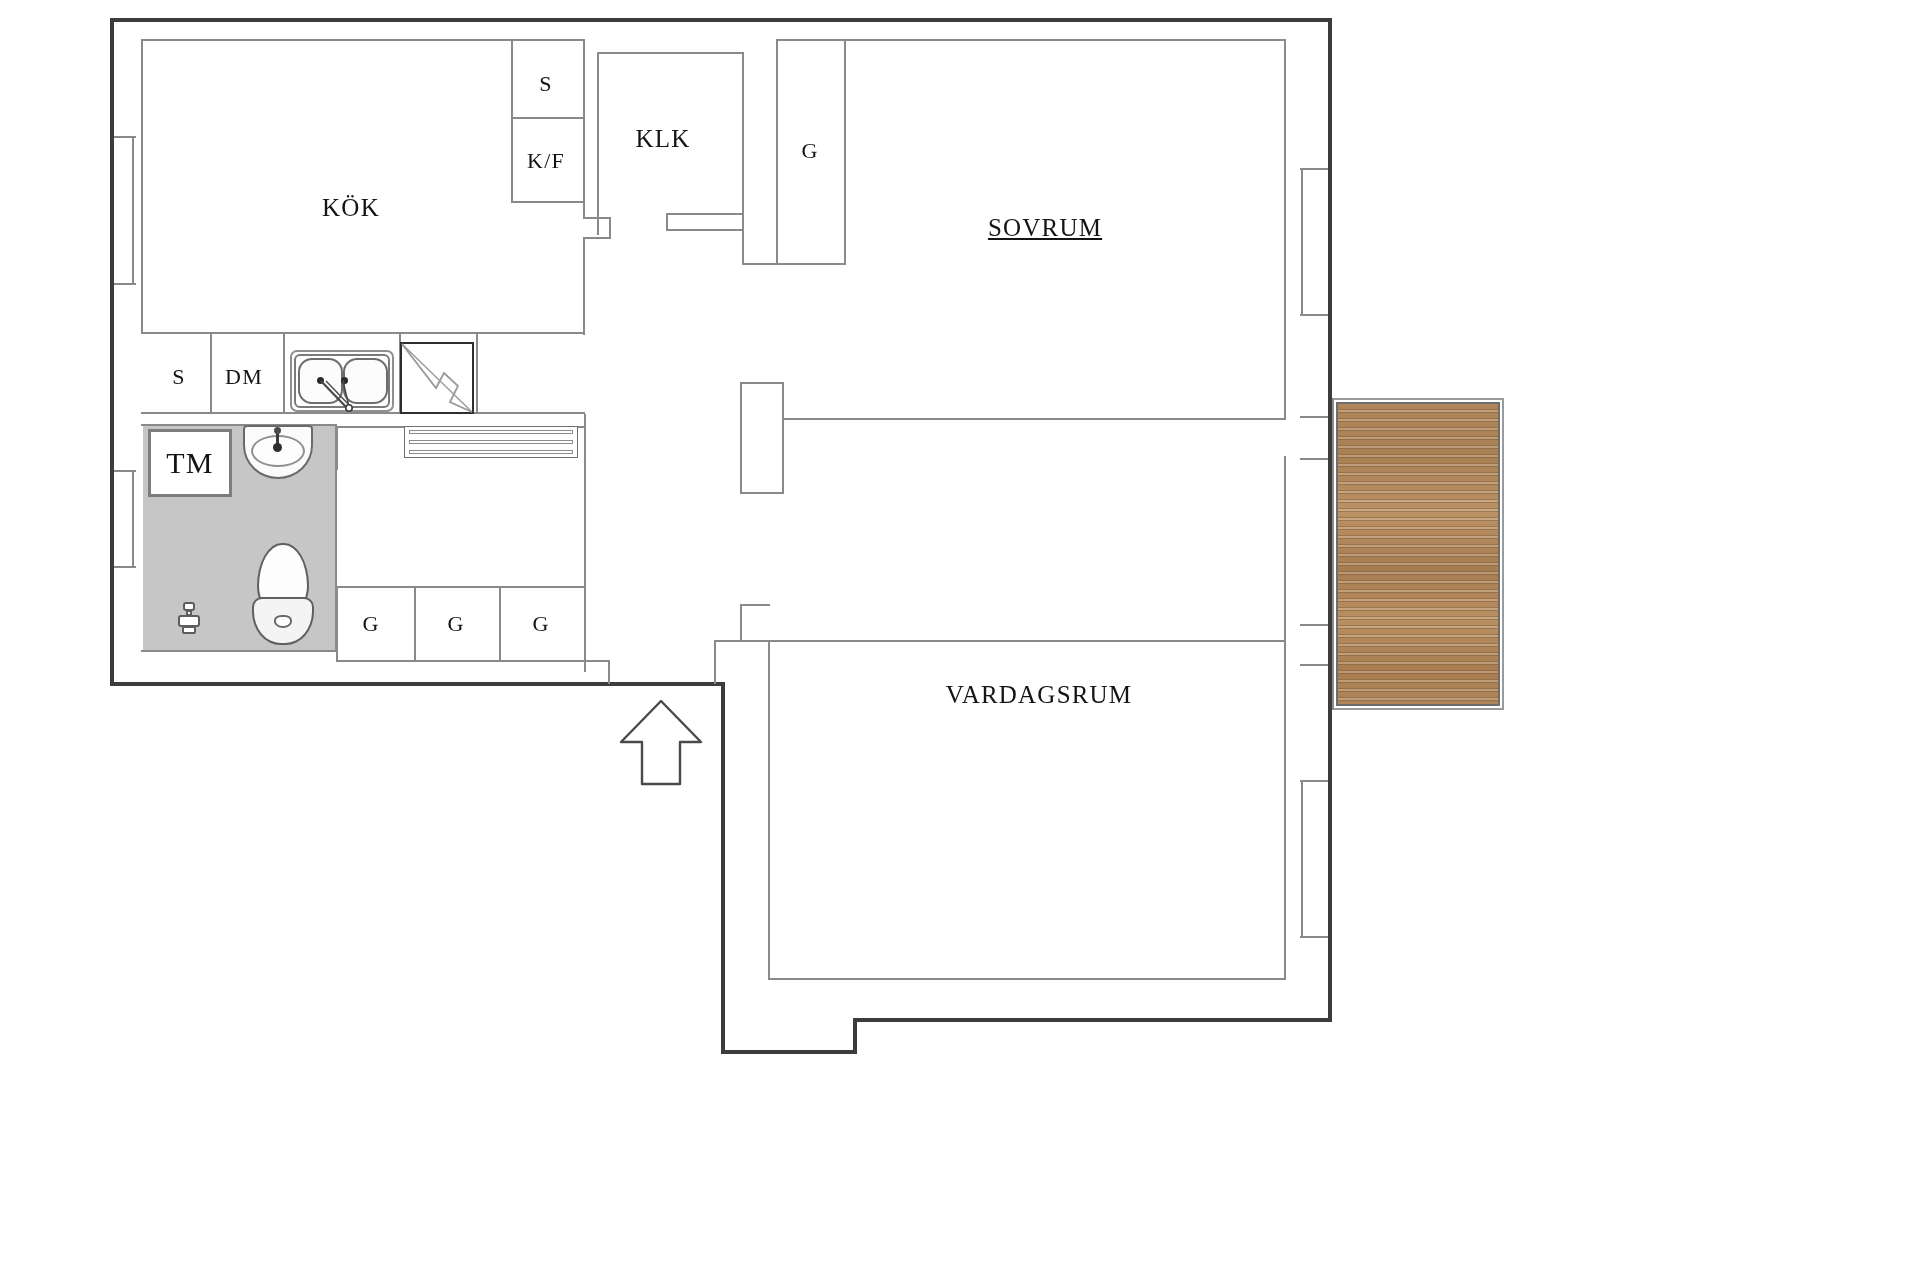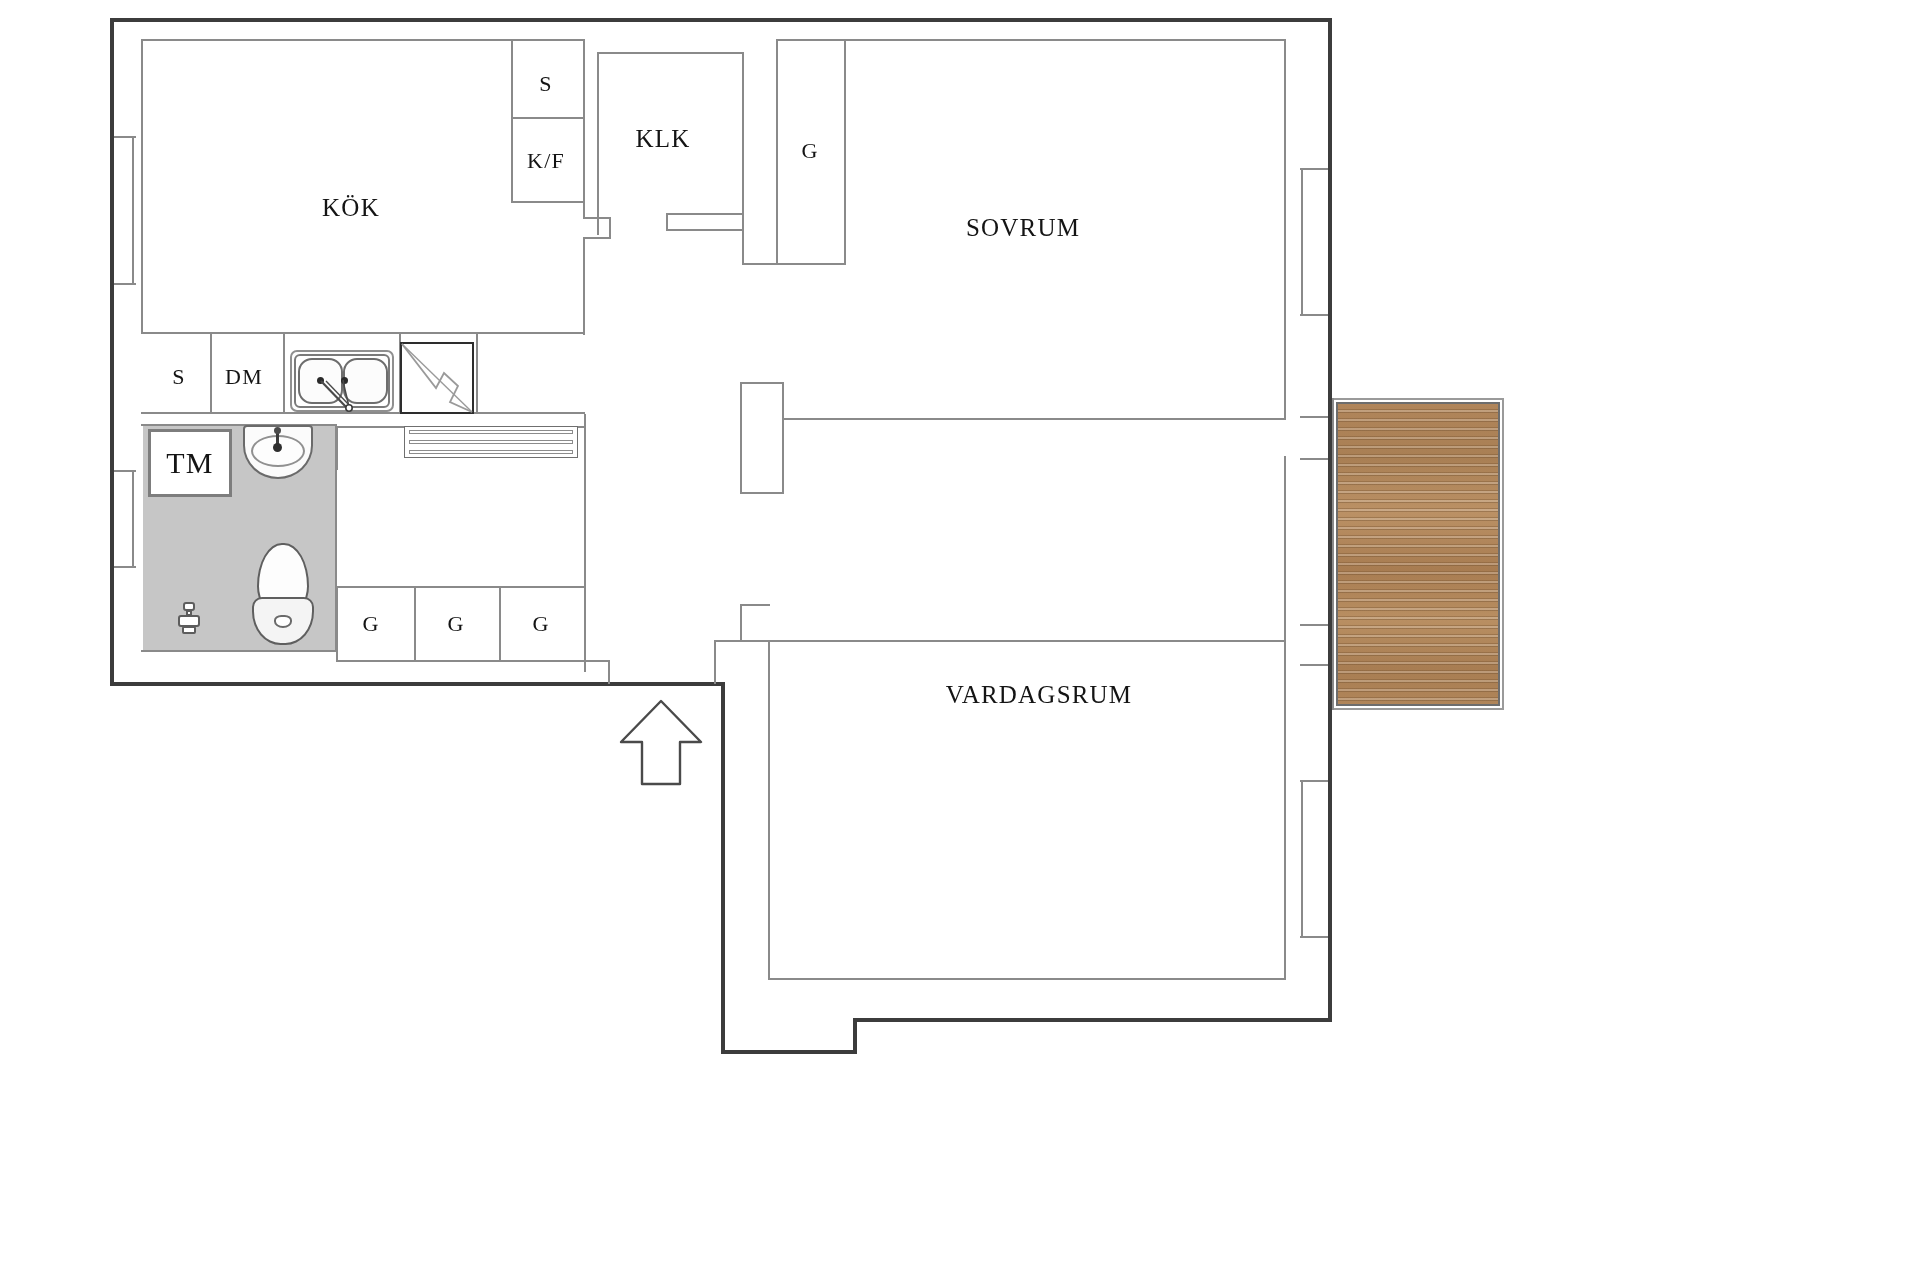--- a/index.html
+++ b/index.html
@@ -244,21 +244,21 @@
   <div class="thin" style="left:1332px;top:398px;width:2px;height:312px;"></div>
 
   <div class="arrow" style="left:618px;top:698px;">
     <svg width="86" height="90" viewBox="0 0 86 90">
       <path d="M43,3 L83,44 L62,44 L62,86 L24,86 L24,44 L3,44 Z" fill="#ffffff" stroke="#4a4a4a" stroke-width="2.4" stroke-linejoin="round"></path>
     </svg>
   </div>
 
   <div class="room-label lbl-lg" style="left:351px;top:208px;">KÖK</div>
   <div class="room-label lbl-lg" style="left:663px;top:139px;">KLK</div>
-  <div class="room-label lbl-lg" style="left:1023px;top:228px;">SOVRUM</div>
+  <div class="room-label lbl-lg" style="left:1045px;top:228px;text-decoration:underline;">SOVRUM</div>
   <div class="room-label lbl-lg" style="left:1039px;top:695px;">VARDAGSRUM</div>
 
   <div class="room-label lbl-md" style="left:546px;top:84px;">S</div>
   <div class="room-label lbl-md" style="left:546px;top:161px;">K/F</div>
   <div class="room-label lbl-md" style="left:810px;top:151px;">G</div>
   <div class="room-label lbl-md" style="left:179px;top:377px;">S</div>
   <div class="room-label lbl-md" style="left:371px;top:624px;">G</div>
   <div class="room-label lbl-md" style="left:456px;top:624px;">G</div>
   <div class="room-label lbl-md" style="left:541px;top:624px;">G</div>
   <div class="room-label lbl-md" style="left:244px;top:377px;">DM</div>

